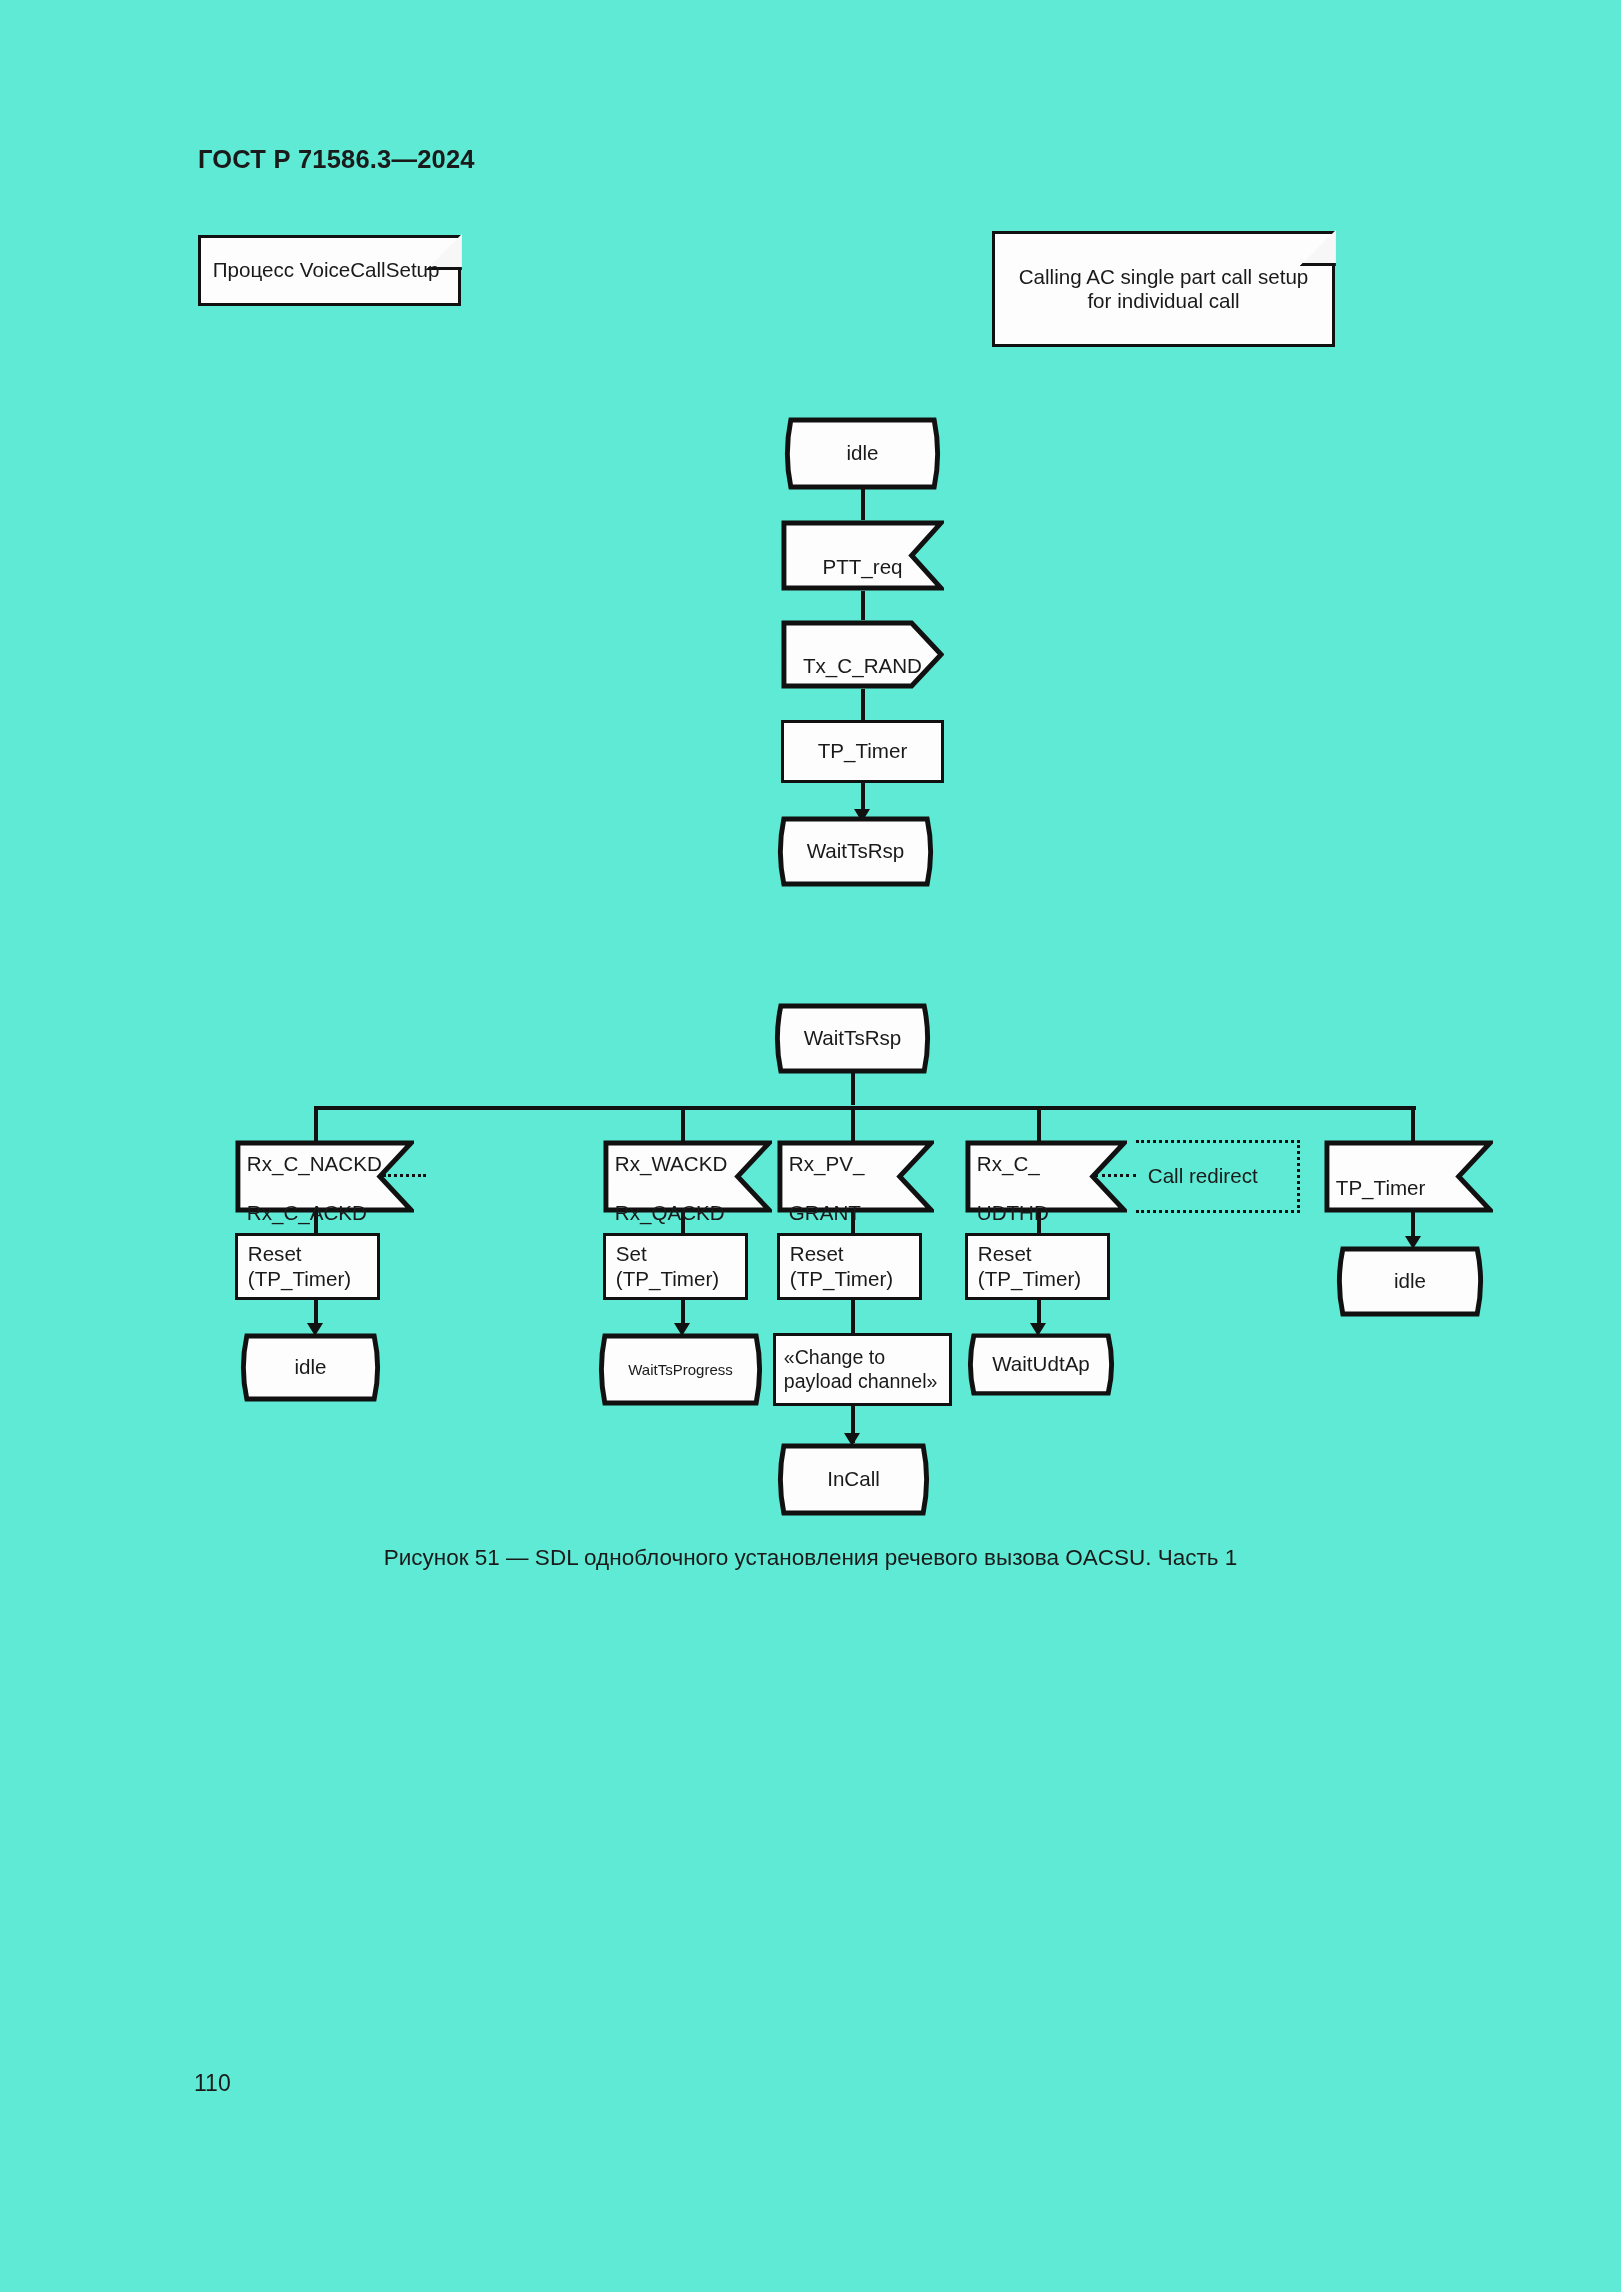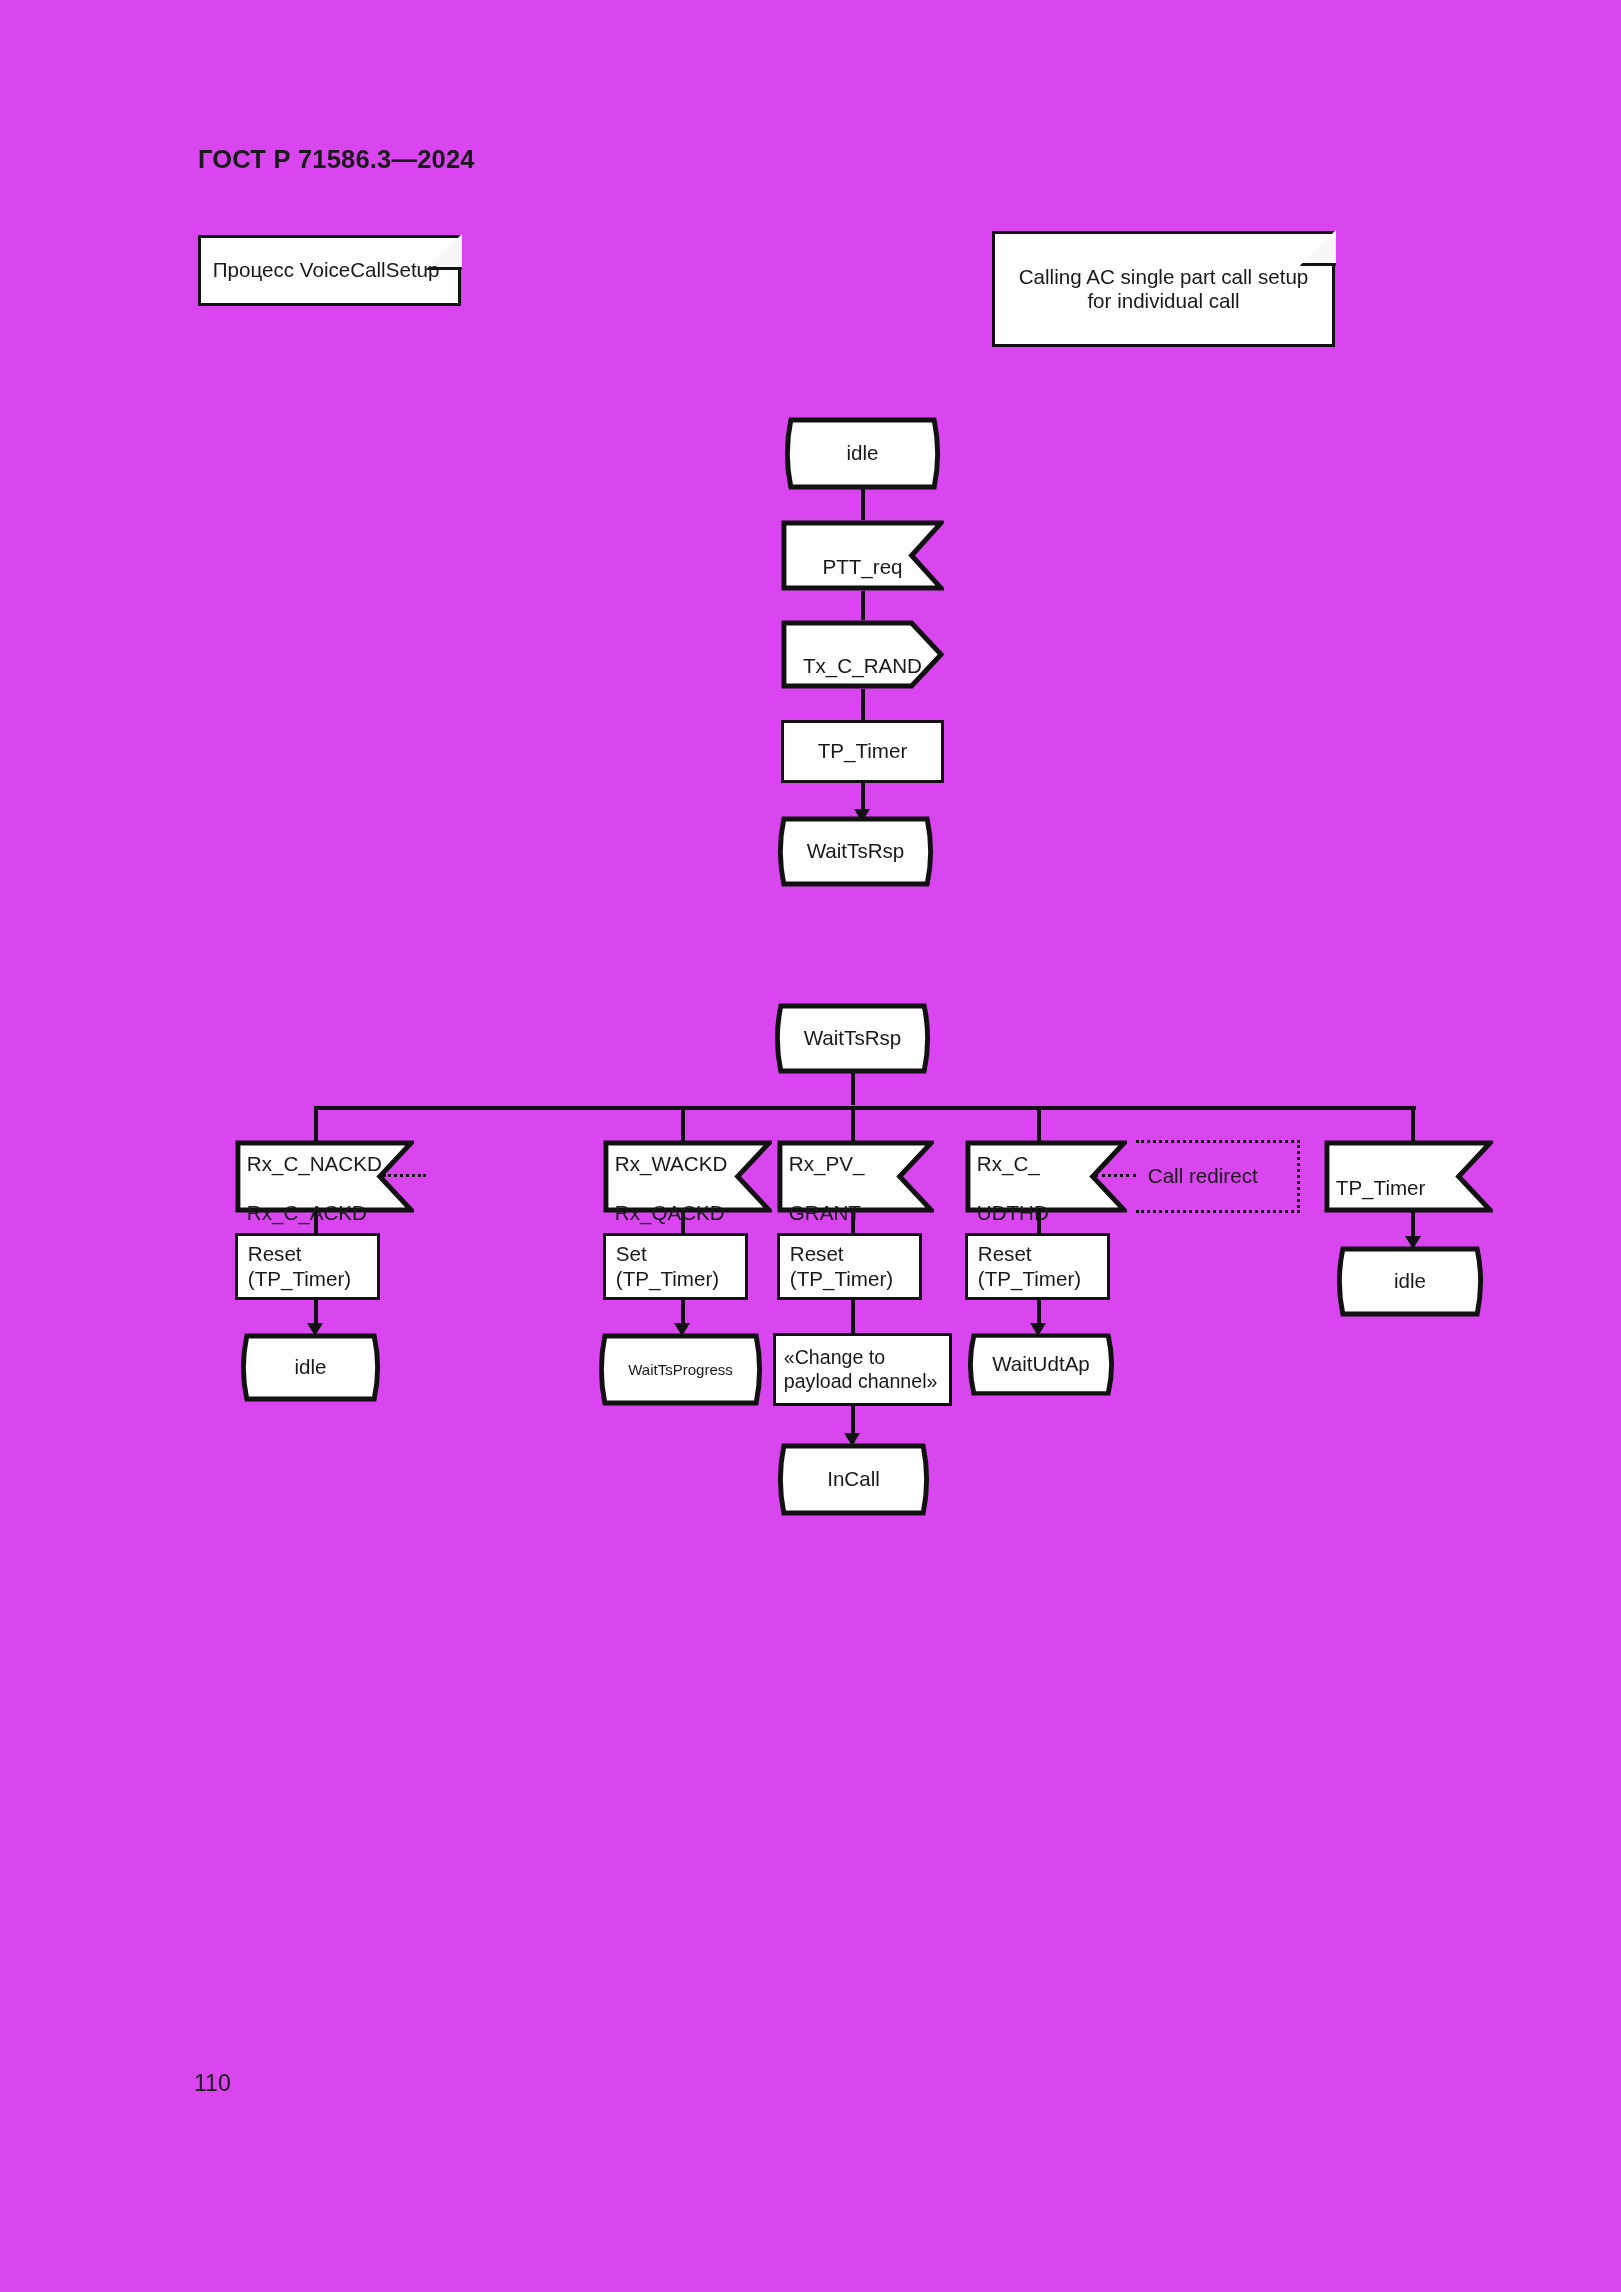--- a/index.html
+++ b/index.html
@@ -9,21 +9,21 @@
     background: #ffffff;
   }
   body {
     font-family: "Liberation Sans", sans-serif;
     color: #1a1a1a;
   }
   #page {
     position: relative;
     width: 1621px;
     height: 2293px;
-    background: #d946ef;
+    background: #5eead4;
     overflow: hidden;
   }
 
   
   .doc-header {
     position: absolute;
     left: 198px;
     top: 145px;
     font-size: 25.5px;
     font-weight: bold;
@@ -148,20 +148,21 @@
     border-top: 13.7px solid #111;
   }
 </style>
 </head>
 <body>
 
 <div id="page">
 
   <div class="doc-header">ГОСТ Р 71586.3—2024</div>
 
+  <div class="fig-caption">Рисунок 51 — SDL одноблочного установления речевого вызова OACSU. Часть 1</div>
 
   <div class="page-number">110</div>
 
   <div class="node frame-note" style="left:198px; top:235px; width:263px; height:71px;">
     <span class="fold"></span>
     <span class="label">Процесс VoiceCallSetup</span>
   </div>
 
   <div class="node frame-note centered" style="left:992px; top:231px; width:343px; height:116px; flex-direction:column;">
     <span class="fold"></span>

